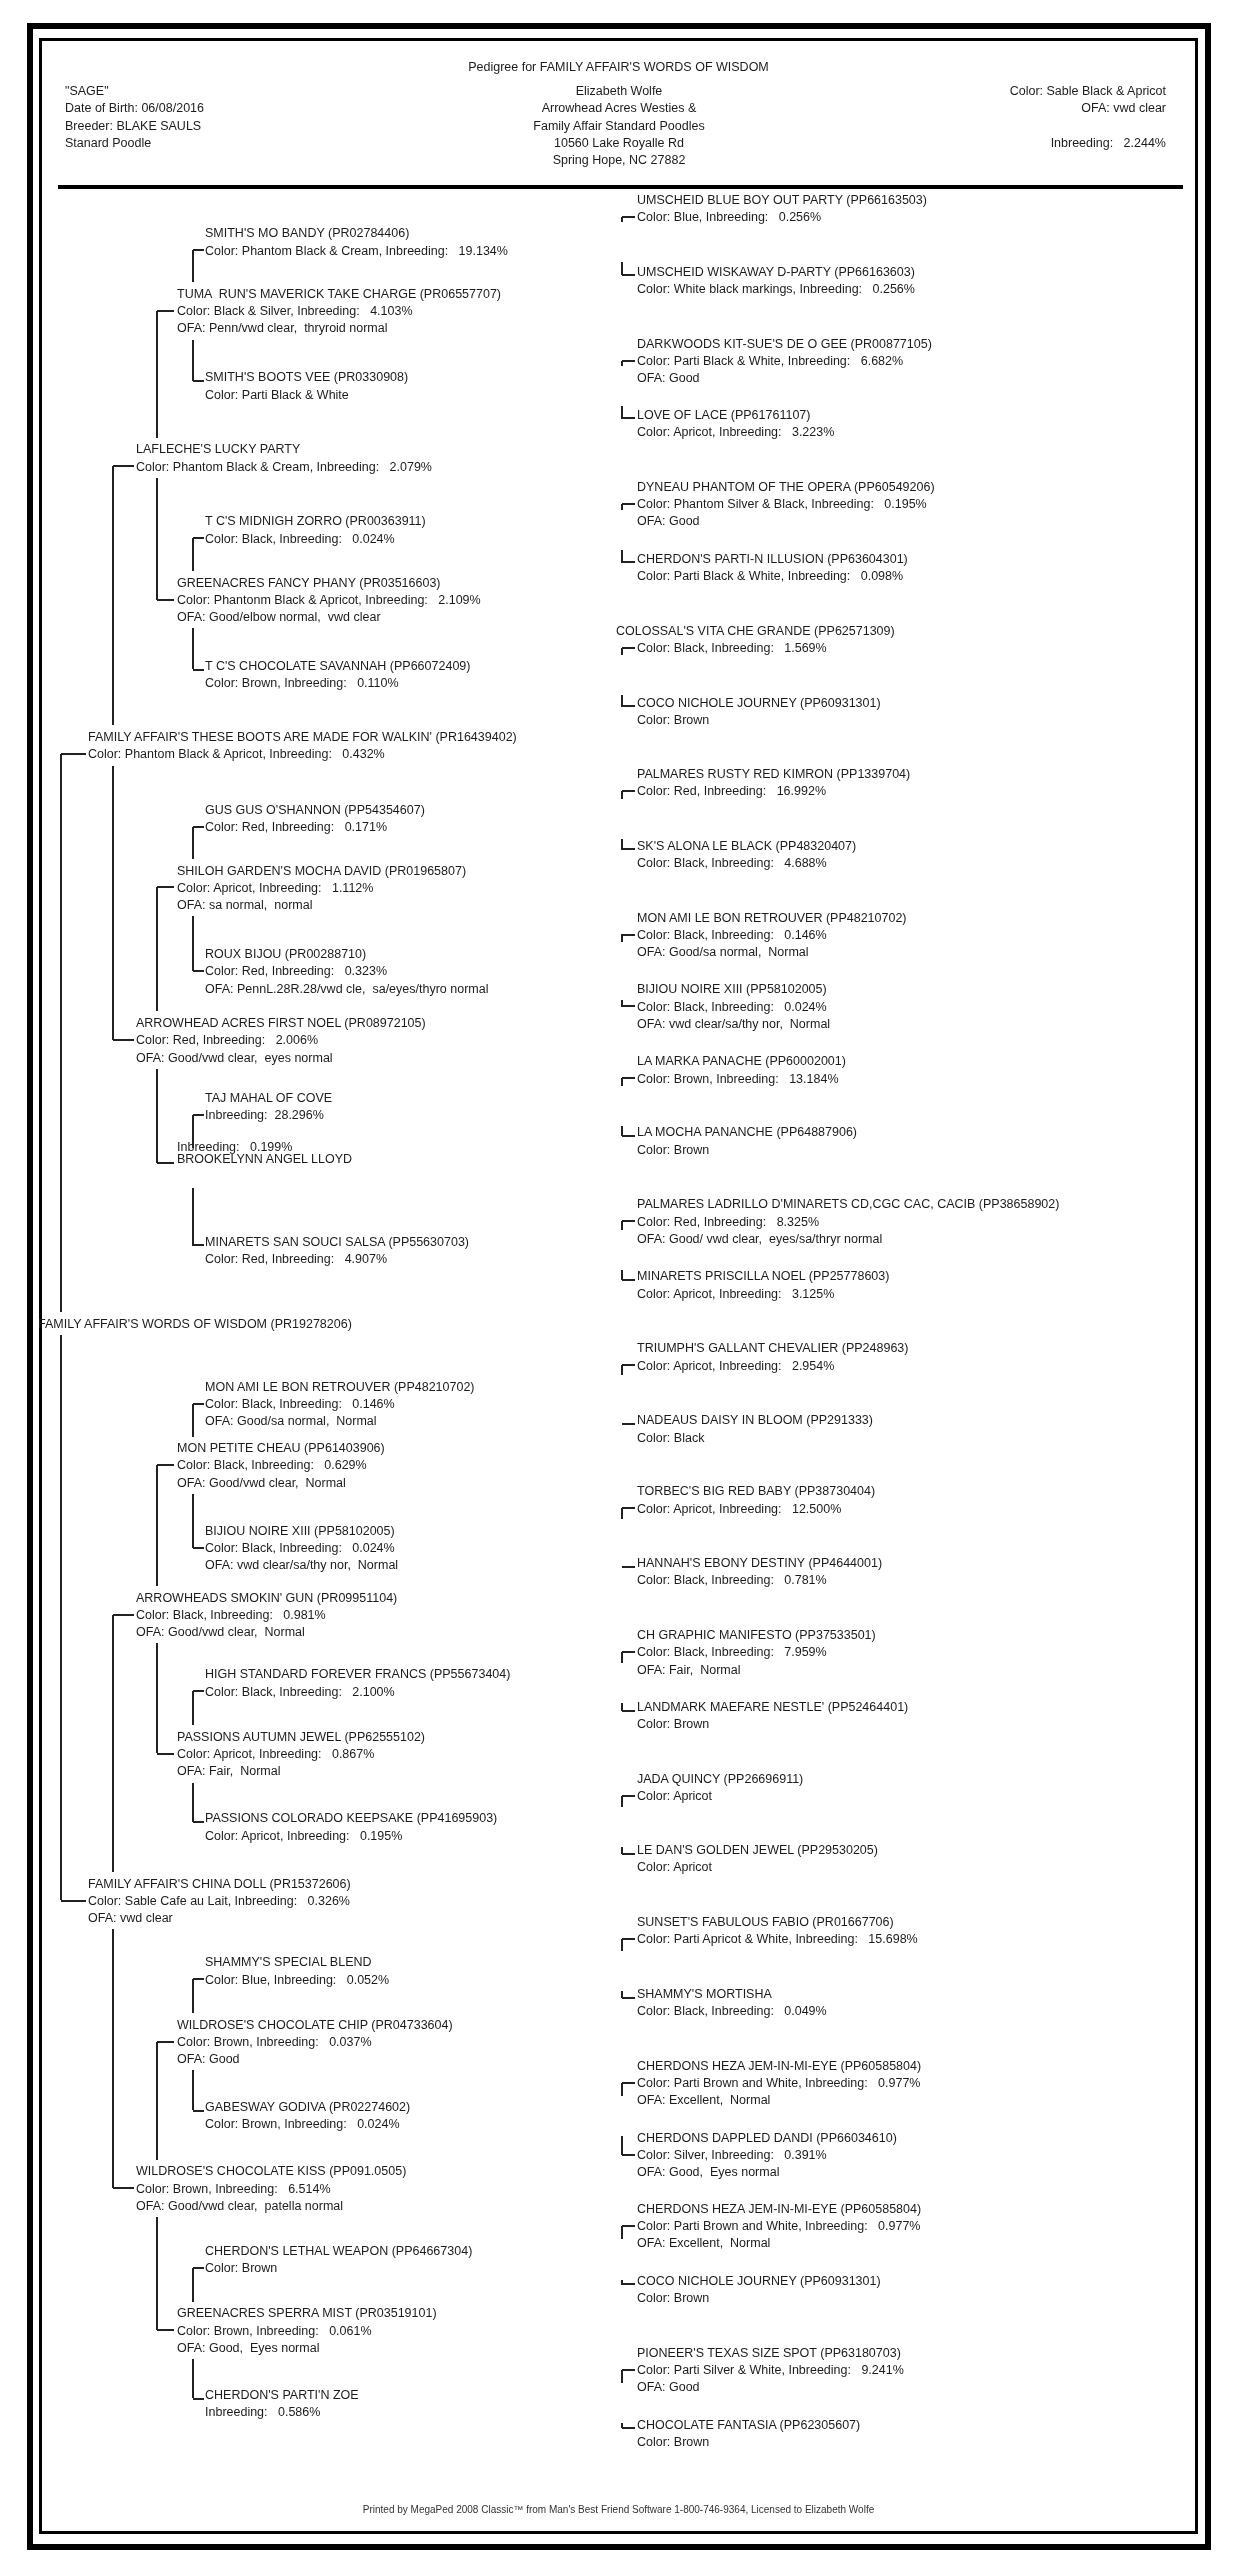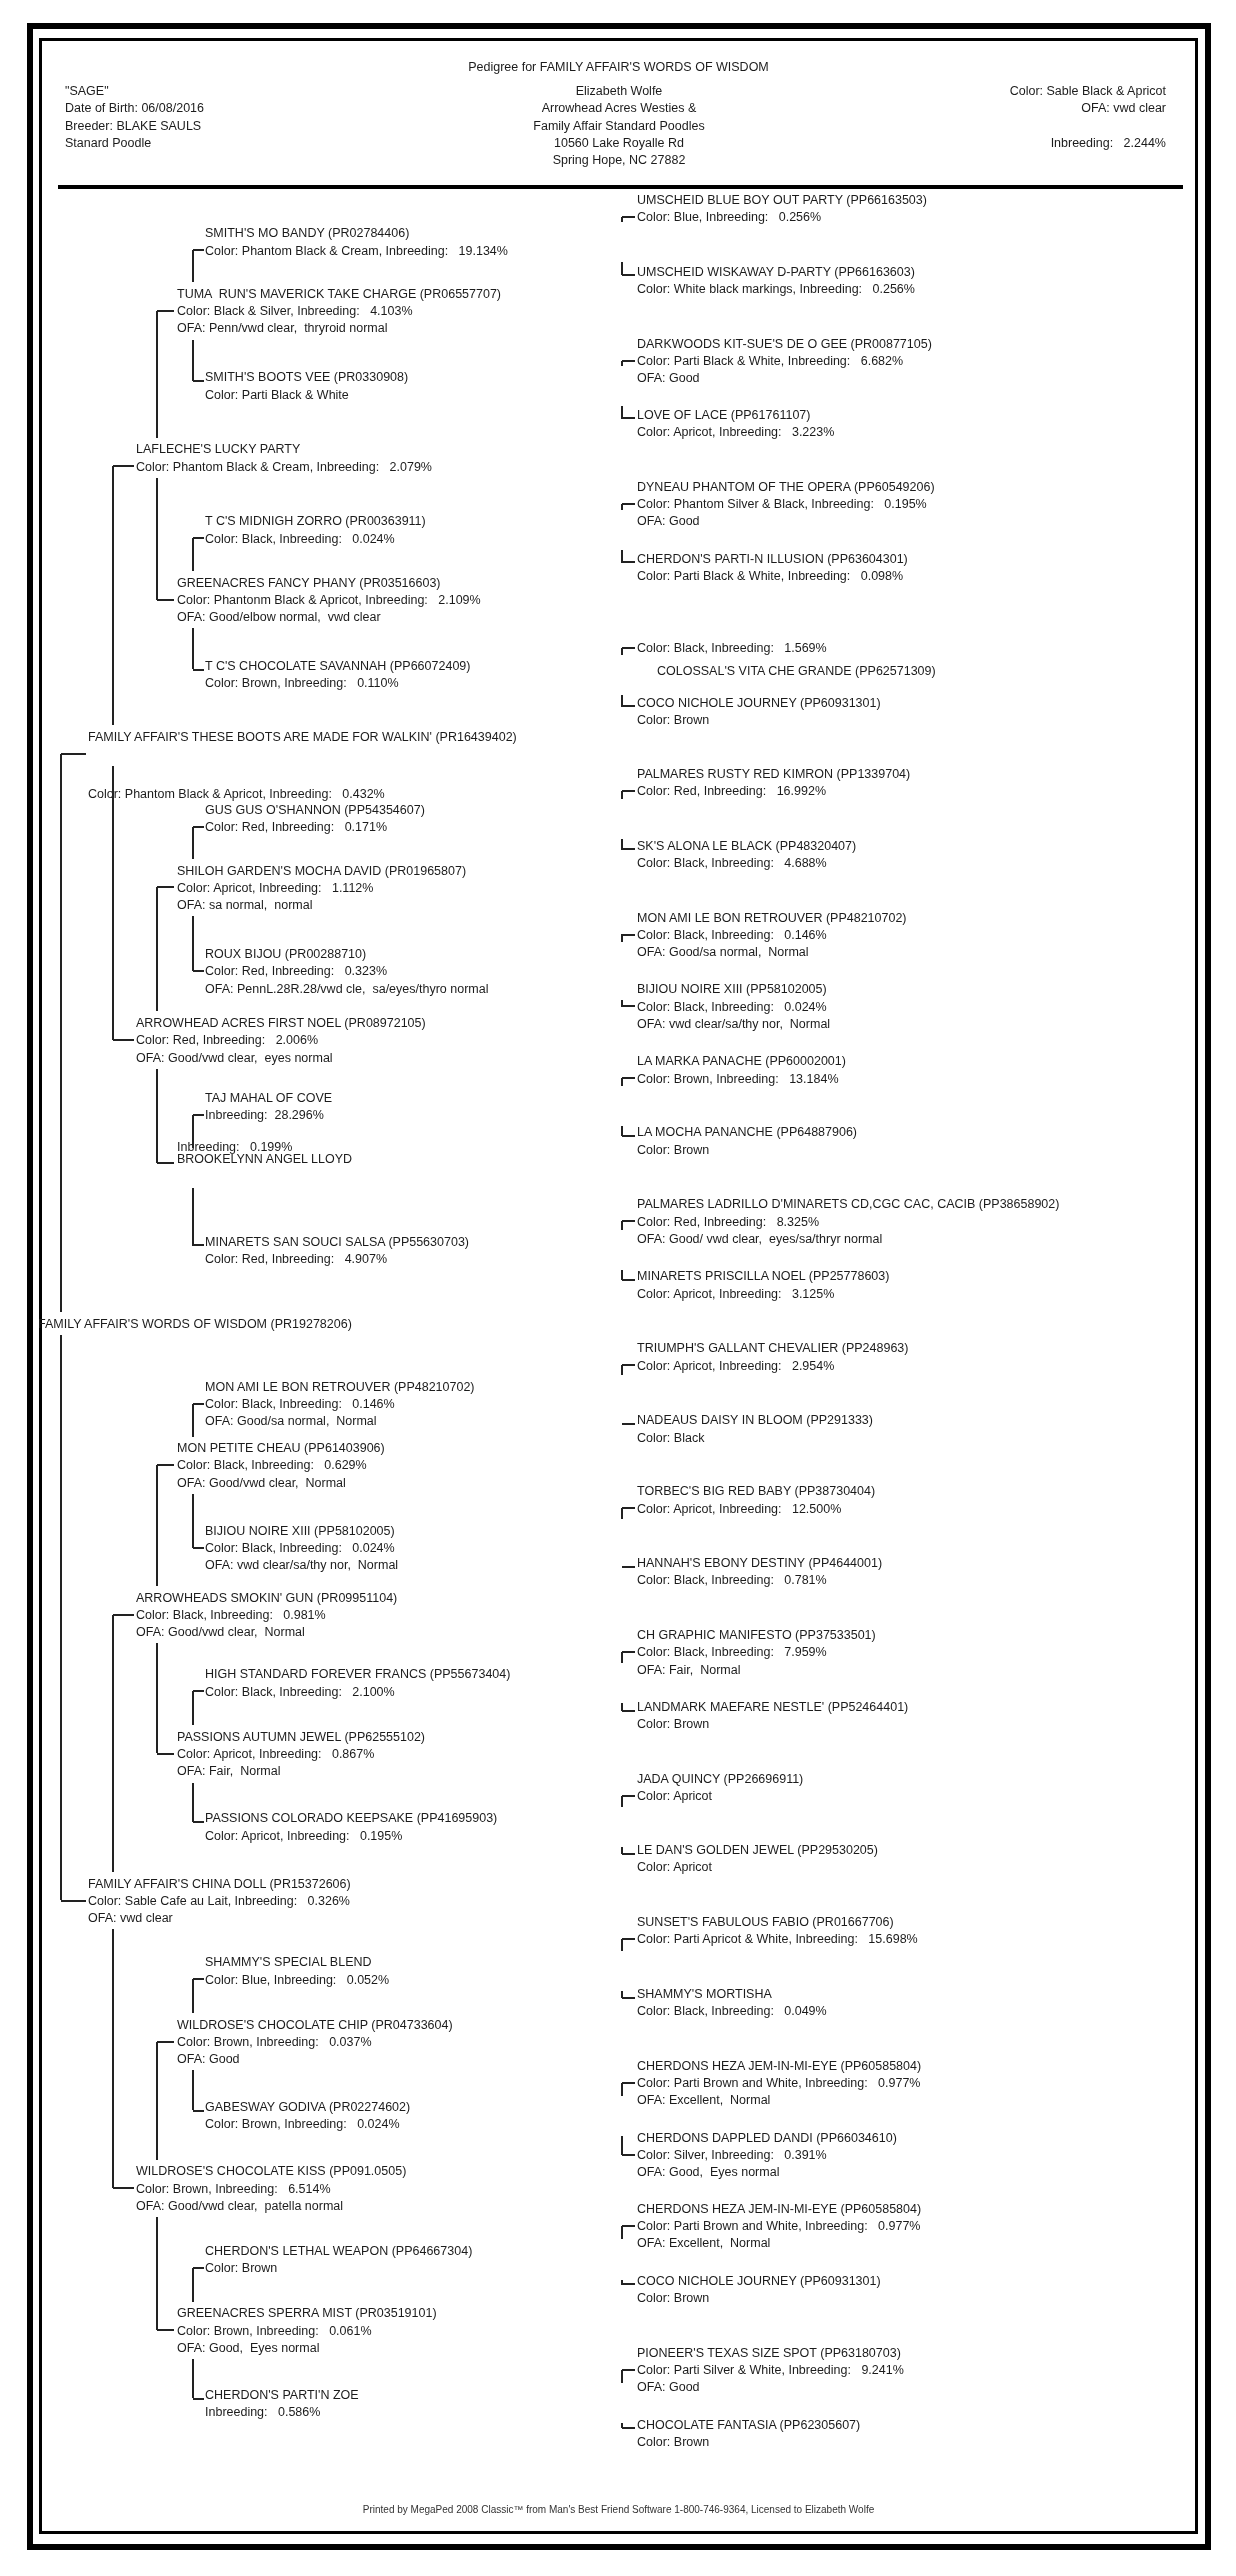--- a/index.html
+++ b/index.html
@@ -47,21 +47,21 @@
   <div>OFA: vwd clear</div>
   <div></div>
   <div>Inbreeding:   2.244%</div>
 </div>
 
 <div class="abs hdr-rule"></div>
 
 <div id="tree">
     <div class="entry-line" style="left: 38px; top: 1316px;">FAMILY AFFAIR'S WORDS OF WISDOM (PR19278206)</div>
     <div class="entry-line" style="left: 88px; top: 729px;">FAMILY AFFAIR'S THESE BOOTS ARE MADE FOR WALKIN' (PR16439402)</div>
-    <div class="entry-line" style="left: 88px; top: 746px; margin-top: 40px;">Color: Phantom Black &amp; Apricot, Inbreeding:   0.432%</div>
+    <div class="entry-line" style="left: 88px; top: 746px;">Color: Phantom Black &amp; Apricot, Inbreeding:   0.432%</div>
     <div class="entry-line" style="left: 88px; top: 1876px;">FAMILY AFFAIR'S CHINA DOLL (PR15372606)</div>
     <div class="entry-line" style="left: 88px; top: 1893px;">Color: Sable Cafe au Lait, Inbreeding:   0.326%</div>
     <div class="entry-line" style="left: 88px; top: 1910px;">OFA: vwd clear</div>
     <div class="entry-line" style="left: 136px; top: 441px;">LAFLECHE'S LUCKY PARTY</div>
     <div class="entry-line" style="left: 136px; top: 459px;">Color: Phantom Black &amp; Cream, Inbreeding:   2.079%</div>
     <div class="entry-line" style="left: 136px; top: 1015px;">ARROWHEAD ACRES FIRST NOEL (PR08972105)</div>
     <div class="entry-line" style="left: 136px; top: 1032px;">Color: Red, Inbreeding:   2.006%</div>
     <div class="entry-line" style="left: 136px; top: 1050px;">OFA: Good/vwd clear,  eyes normal</div>
     <div class="entry-line" style="left: 136px; top: 1590px;">ARROWHEADS SMOKIN' GUN (PR09951104)</div>
     <div class="entry-line" style="left: 136px; top: 1607px;">Color: Black, Inbreeding:   0.981%</div>
@@ -134,21 +134,21 @@
     <div class="entry-line" style="left: 637px; top: 336px;">DARKWOODS KIT-SUE'S DE O GEE (PR00877105)</div>
     <div class="entry-line" style="left: 637px; top: 353px;">Color: Parti Black &amp; White, Inbreeding:   6.682%</div>
     <div class="entry-line" style="left: 637px; top: 370px;">OFA: Good</div>
     <div class="entry-line" style="left: 637px; top: 407px;">LOVE OF LACE (PP61761107)</div>
     <div class="entry-line" style="left: 637px; top: 424px;">Color: Apricot, Inbreeding:   3.223%</div>
     <div class="entry-line" style="left: 637px; top: 479px;">DYNEAU PHANTOM OF THE OPERA (PP60549206)</div>
     <div class="entry-line" style="left: 637px; top: 496px;">Color: Phantom Silver &amp; Black, Inbreeding:   0.195%</div>
     <div class="entry-line" style="left: 637px; top: 513px;">OFA: Good</div>
     <div class="entry-line" style="left: 637px; top: 551px;">CHERDON'S PARTI-N ILLUSION (PP63604301)</div>
     <div class="entry-line" style="left: 637px; top: 568px;">Color: Parti Black &amp; White, Inbreeding:   0.098%</div>
-    <div class="entry-line" style="left: 657px; top: 623px; margin-top: 40px;">COLOSSAL'S VITA CHE GRANDE (PP62571309)</div>
+    <div class="entry-line" style="left: 616px; top: 623px;">COLOSSAL'S VITA CHE GRANDE (PP62571309)</div>
     <div class="entry-line" style="left: 637px; top: 640px;">Color: Black, Inbreeding:   1.569%</div>
     <div class="entry-line" style="left: 637px; top: 695px;">COCO NICHOLE JOURNEY (PP60931301)</div>
     <div class="entry-line" style="left: 637px; top: 712px;">Color: Brown</div>
     <div class="entry-line" style="left: 637px; top: 766px;">PALMARES RUSTY RED KIMRON (PP1339704)</div>
     <div class="entry-line" style="left: 637px; top: 783px;">Color: Red, Inbreeding:   16.992%</div>
     <div class="entry-line" style="left: 637px; top: 838px;">SK'S ALONA LE BLACK (PP48320407)</div>
     <div class="entry-line" style="left: 637px; top: 855px;">Color: Black, Inbreeding:   4.688%</div>
     <div class="entry-line" style="left: 637px; top: 910px;">MON AMI LE BON RETROUVER (PP48210702)</div>
     <div class="entry-line" style="left: 637px; top: 927px;">Color: Black, Inbreeding:   0.146%</div>
     <div class="entry-line" style="left: 637px; top: 944px;">OFA: Good/sa normal,  Normal</div>

